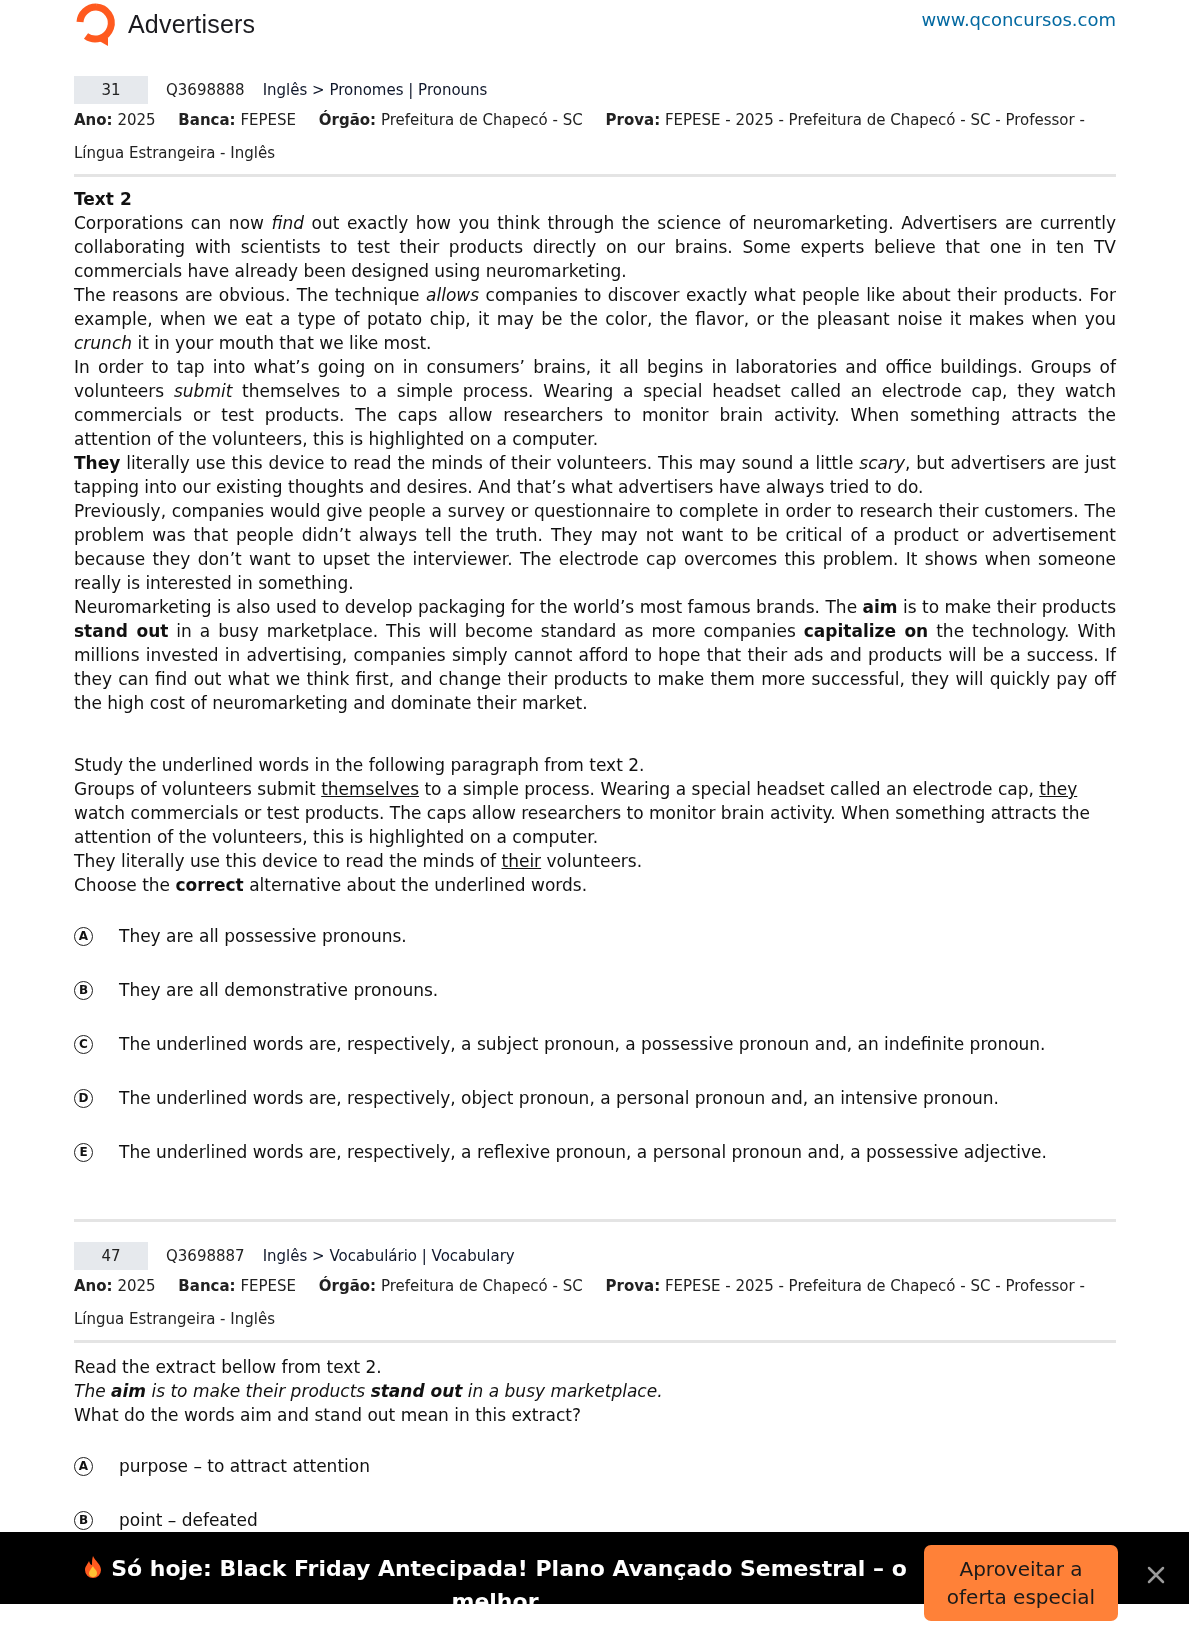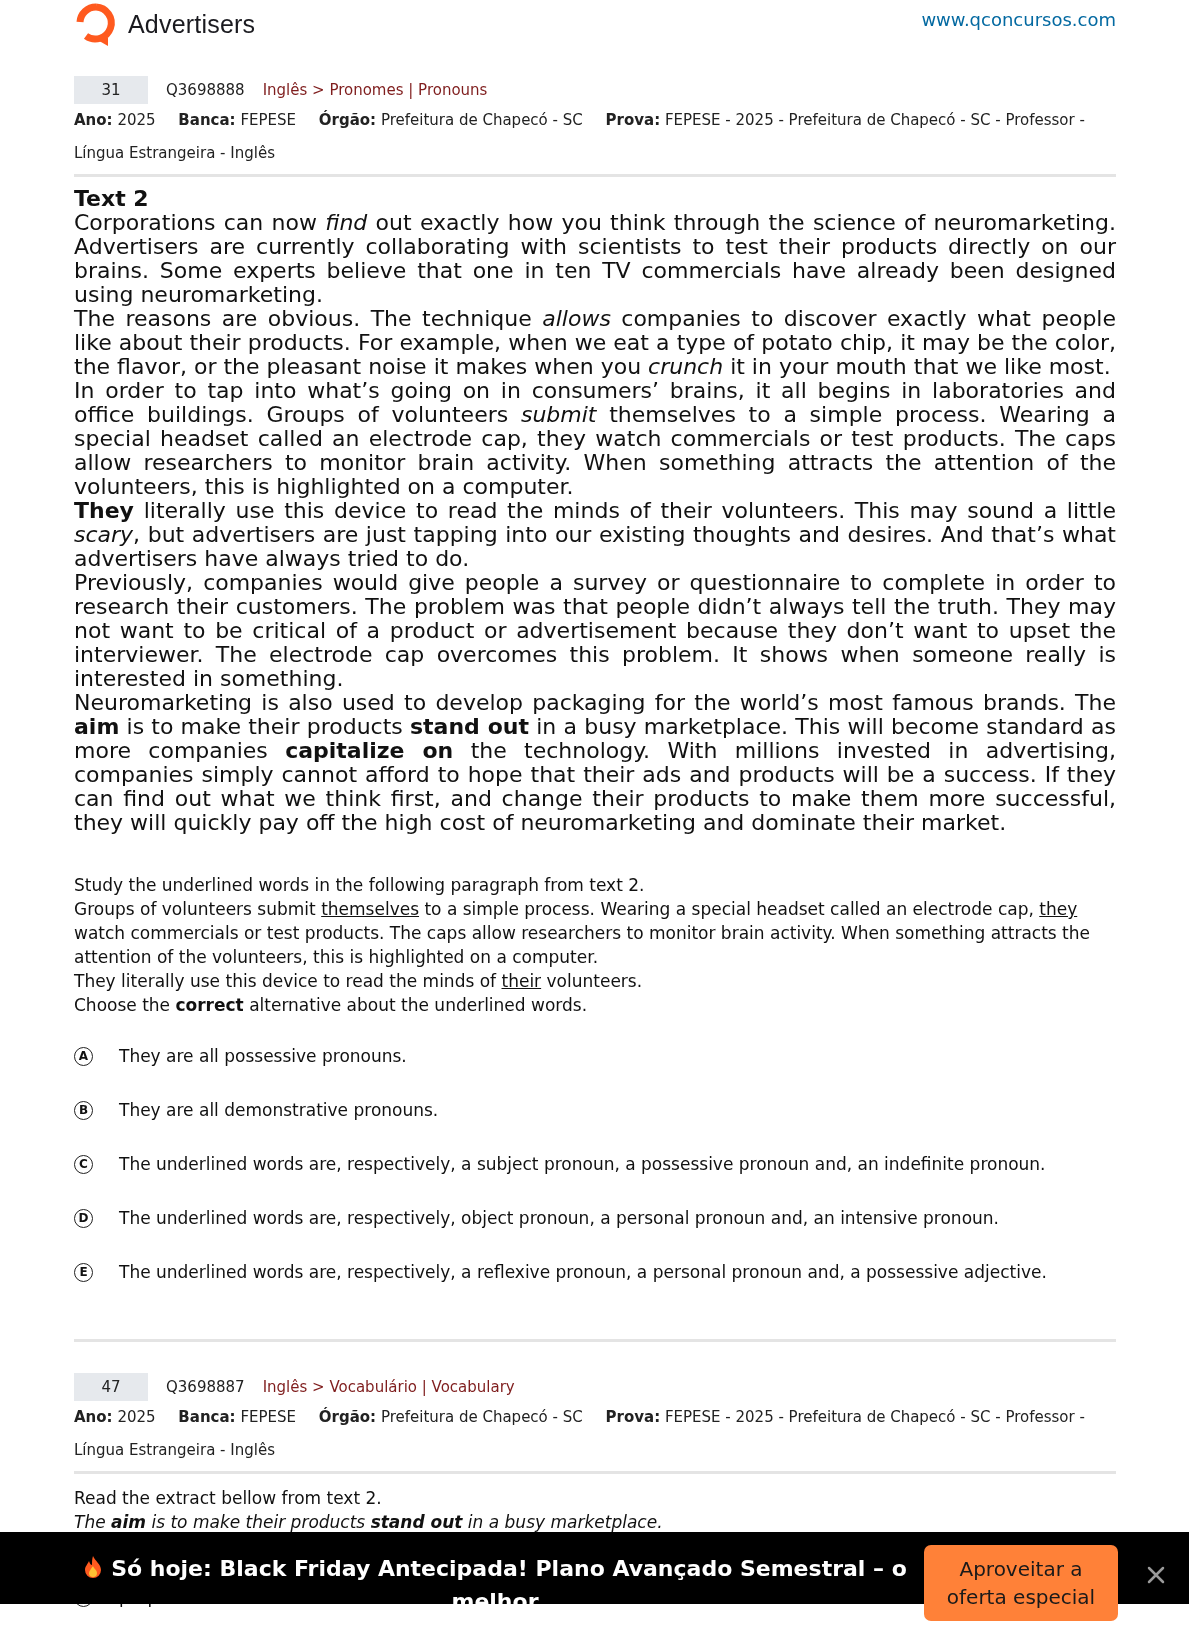--- a/index.html
+++ b/index.html
@@ -11,27 +11,27 @@
   .page { position: absolute; left: 74px; top: 0; width: 1042px; }
   .header { position: relative; height: 60px; }
   .logo { position: absolute; left: 0; top: 2px; display: flex; align-items: center; }
   .logo-mark { width: 44px; height: 44px; }
   .logo-text { font-family: "Liberation Sans", sans-serif; font-size: 25px; color: #1a1a1f; margin-left: 10px; letter-spacing: 0.2px; }
   .site-url { position: absolute; right: 0; top: 9px; font-size: 18px; color: #0369a1; }
 
   .q-head { display: flex; align-items: center; height: 28px; }
   .q-num { width: 74px; height: 28px; background: #e6e9ed; font-size: 15px; display: flex; align-items: center; justify-content: center; color: #222; }
   .q-id { font-size: 15px; margin-left: 18px; color: #222; }
-  .q-cat { font-size: 15px; margin-left: 18px; color: #7f1d1d; }
+  .q-cat { font-size: 15px; margin-left: 18px; color: #0f172a; }
   .meta { font-size: 15px; line-height: 33px; color: #222; }
   .meta b { font-weight: bold; }
   .meta .sp { display: inline-block; width: 18px; }
   .divider { height: 3px; background: #e4e4e4; margin-top: 4px; }
 
-  .body-text { font-size: 22px; line-height: 24px; text-align: justify; }
+  .body-text { font-size: 17px; line-height: 24px; text-align: justify; }
   .body-text p { margin: 0; }
   .title { font-weight: bold; }
   .instr { font-size: 17px; line-height: 24px; }
   .instr p { margin: 0; }
   u { }
 
   .options { margin-top: 24px; }
   .option { display: flex; align-items: center; height: 54px; cursor: pointer; }
   .opt-letter {
     width: 19px; height: 19px; border: 1.5px solid #222; border-radius: 50%;
@@ -124,21 +124,21 @@
         </div>
       <div class="option">
           <span class="opt-letter">E</span>
           <span class="opt-text">The underlined words are, respectively, a reflexive pronoun, a personal pronoun and, a possessive adjective.</span>
         </div>
     </div>
   </div>
 
   <div class="divider" style="margin-top:40px;"></div>
 
-  <div style="margin-top:31px;">
+  <div style="margin-top:20px;">
     <div class="q-head">
       <div class="q-num">47</div>
       <span class="q-id">Q3698887</span>
       <span class="q-cat">Inglês &gt; Vocabulário | Vocabulary</span>
     </div>
     <div class="meta">
       <b>Ano:</b> <span>2025</span><span class="sp"></span>
       <b>Banca:</b> <span>FEPESE</span><span class="sp"></span>
       <b>Órgão:</b> <span>Prefeitura de Chapecó - SC</span><span class="sp"></span>
       <b>Prova:</b> <span>FEPESE - 2025 - Prefeitura de Chapecó - SC - Professor - Língua Estrangeira - Inglês</span>

